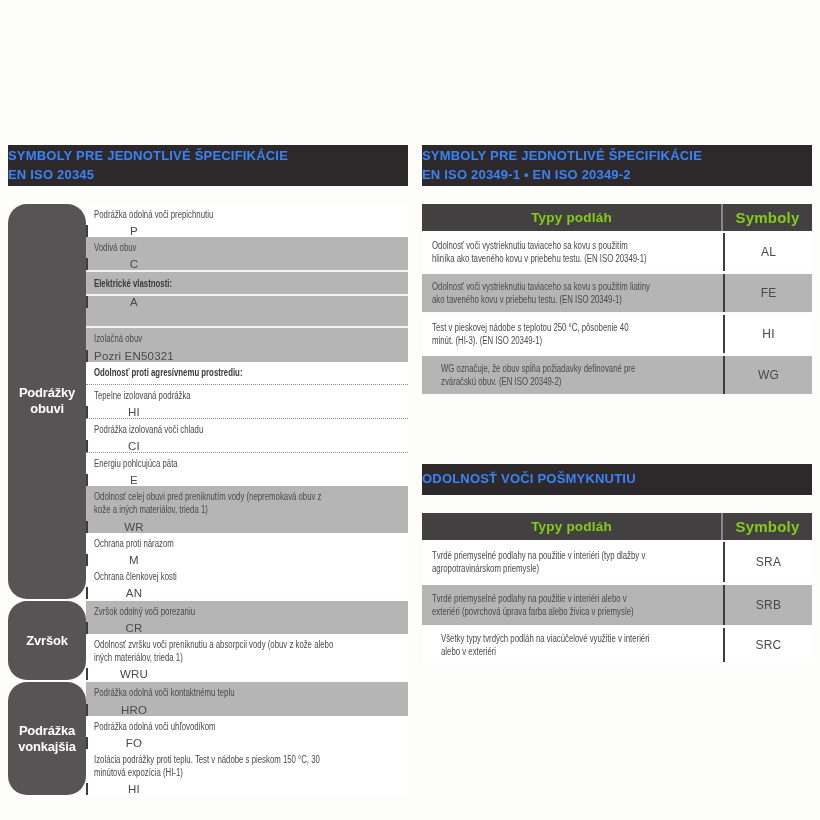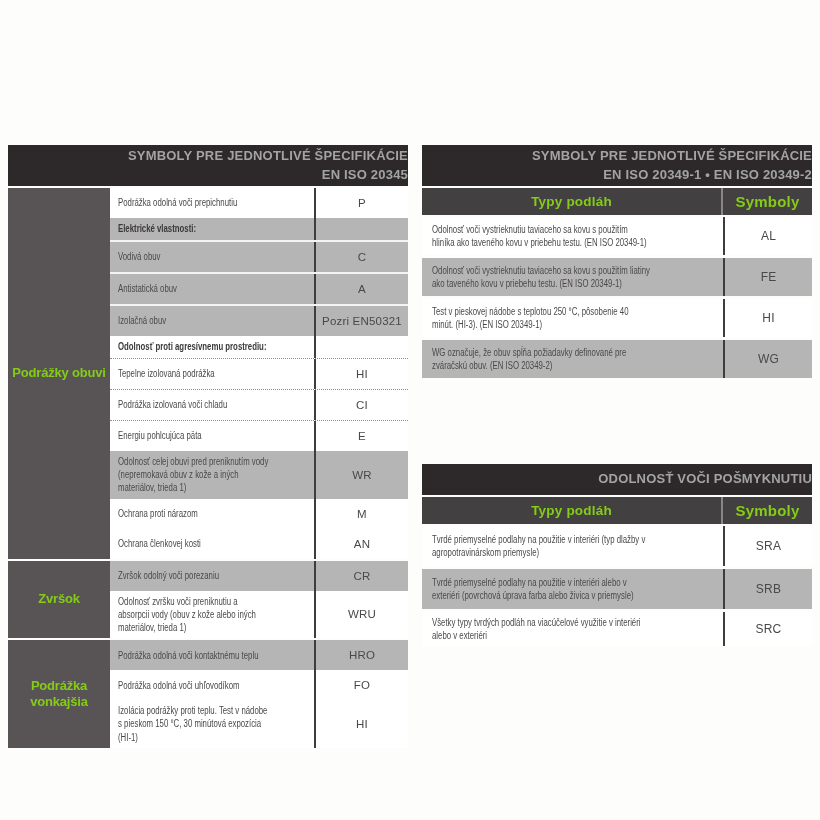--- a/index.html
+++ b/index.html
@@ -9,64 +9,64 @@
     font-family:"Liberation Sans", sans-serif;
     color:#4b4849;
   }
   .tbl{position:absolute;}
   .tbl-left{left:8px;top:145px;width:400px;}
   .tbl-r1{left:422px;top:145px;width:390px;}
   .tbl-r2{left:422px;top:464px;width:390px;}
 
   
   .tbl-hdr{
-    background:#2d292a;color:#a3a3a3;text-align:right;font-weight:700;
+    background:#2d292a;color:#3b82f6;text-align:left;font-weight:700;
     font-size:13px;line-height:1.45;letter-spacing:.2px;
     display:flex;flex-direction:column;justify-content:center;
-    height:41px;margin-bottom:2px;
+    height:41px;margin-bottom:18px;
   }
   .tbl-hdr.single{height:31px;}
   .subhdr{
     display:flex;background:#434041;color:#84cc16;font-weight:700;
     height:27px;margin-bottom:2px;letter-spacing:.2px;
   }
   .subhdr .sub-floor{flex:1;display:flex;align-items:center;justify-content:center;font-size:13.5px;}
   .subhdr .sub-sym{width:89px;display:flex;align-items:center;justify-content:center;
     font-size:15px;border-left:2px solid #8a8687;}
 
   
   .lsection{display:flex;margin-bottom:2px;}
   .lsection:last-child{margin-bottom:0;}
   .cat-cell{
-    width:102px;background:#585455;color:#84cc16;font-weight:700;font-size:13px;
+    width:78px;background:#585455;color:#ffffff;font-weight:700;font-size:13px;
     display:flex;align-items:center;justify-content:center;text-align:center;
-    line-height:1.25;letter-spacing:-.2px;padding:2px;box-sizing:border-box;
+    line-height:1.25;letter-spacing:-.2px;padding:2px;box-sizing:border-box;border-radius:19px;
   }
   .lrows{flex:1;display:flex;flex-direction:column;}
-  .lrow{display:flex;min-height:30px;background:#fff;}
+  .lrow{display:flex;min-height:30px;background:#fff;flex-direction:column;}
   .lrow.gray{background:#b6b5b5;}
   .lrow.boldrow{min-height:22px;}
   .lrow.boldrow .desc{font-weight:700;color:#3b3839;}
   .lrow.sep-white{border-bottom:2px solid rgba(255,255,255,.85);}
   .lrow.sep-dot{border-bottom:1px dotted #8f8f8f;}
   .desc{
     flex:1;display:flex;align-items:center;
     padding:4px 2px 4px 8px;font-size:10px;line-height:1.32;
     overflow:hidden;box-sizing:border-box;
   }
   .condense{display:block;width:128%;transform:scaleX(.78);transform-origin:0 50%;}
   .sym{
     width:94px;display:flex;align-items:center;justify-content:center;
     border-left:2px solid #403c3d;font-size:11.5px;letter-spacing:.2px;
     box-sizing:border-box;text-align:center;padding:0 2px;
   }
 
   
   .rrow{display:flex;min-height:38px;background:#fff;margin-bottom:3px;gap:9px;}
-  .rrow:last-child{margin-bottom:0;}
+  .rrow:last-child{margin-bottom:0;padding-left:9px;}
   .rrow.gray{background:#b6b5b5;}
   .rrow .desc{padding-left:10px;}
   .rrow .sym{width:89px;font-size:12px;}
   .tbl-r2 .rrow{min-height:40px;}
   .tbl-r2 .rrow.single-line{min-height:33px;}
 </style>
 </head>
 <body>
 
 <div class="canvas">
@@ -79,36 +79,33 @@
     <div id="left-body">
         <div class="lsection">
           <div class="cat-cell">Podrážky obuvi</div>
           <div class="lrows">
             <div class="lrow">
               <div class="desc">
                 <div class="condense">Podrážka odolná voči prepichnutiu</div>
               </div>
               <div class="sym">P</div>
             </div>
+            <div class="lrow gray sep-white">
+              <div class="desc">
+                <div class="condense">Vodivá obuv</div>
+              </div>
+              <div class="sym">C</div>
+            </div>
             <div class="lrow gray boldrow sep-white">
               <div class="desc">
                 <div class="condense">Elektrické vlastnosti:</div>
               </div>
               <div class="sym"></div>
             </div>
             <div class="lrow gray sep-white">
-              <div class="desc">
-                <div class="condense">Vodivá obuv</div>
-              </div>
-              <div class="sym">C</div>
-            </div>
-            <div class="lrow gray sep-white">
-              <div class="desc">
-                <div class="condense">Antistatická obuv</div>
-              </div>
               <div class="sym">A</div>
             </div>
             <div class="lrow gray">
               <div class="desc">
                 <div class="condense">Izolačná obuv</div>
               </div>
               <div class="sym">Pozri EN50321</div>
             </div>
             <div class="lrow boldrow sep-dot">
               <div class="desc">

